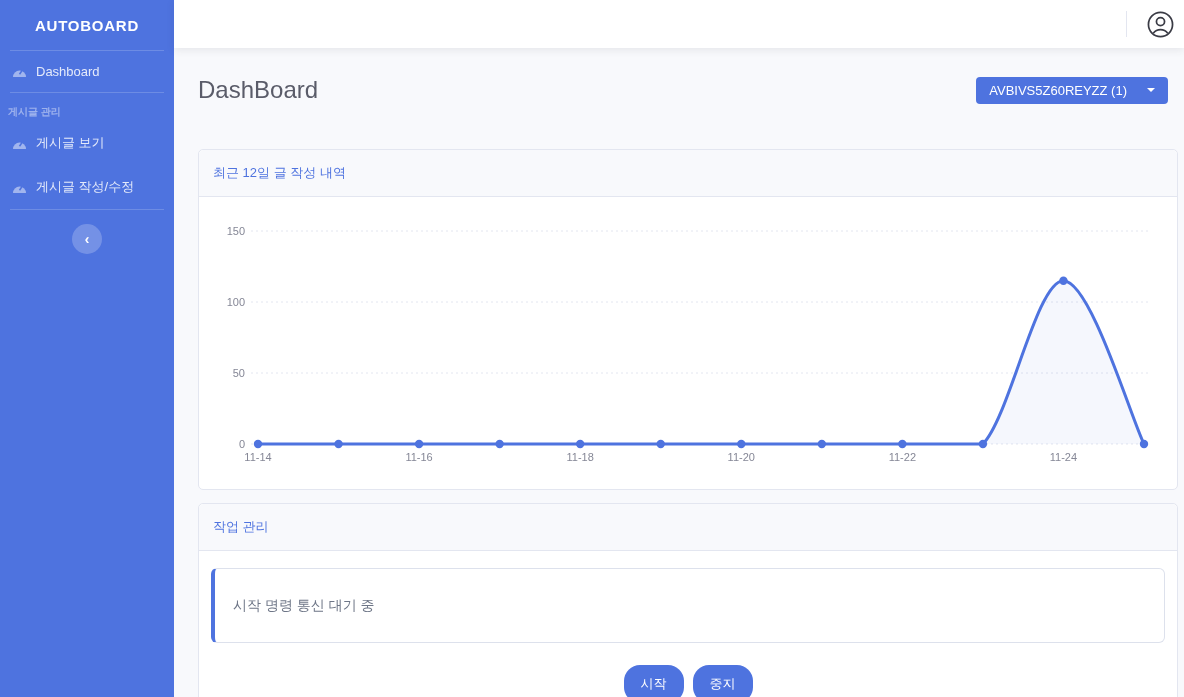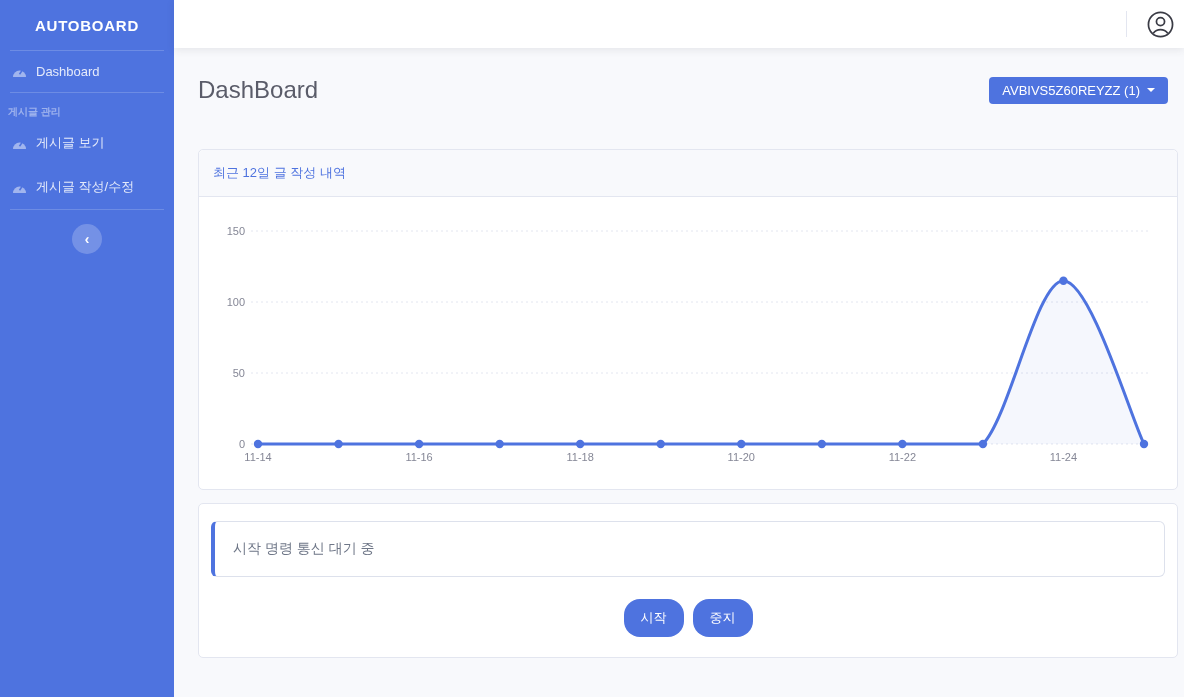--- a/index.html
+++ b/index.html
@@ -30,36 +30,36 @@
             padding-right:10px; position:relative; z-index:2; }
   .topbar-divider { width:1px; height:26px; background:#e3e6f0; margin-right:20px; }
   .avatar-btn { background:none; border:none; cursor:pointer; display:flex; padding:0; }
 
   .content { padding:28px 6px 0 24px; flex:1; overflow:hidden; }
   .page-header { display:flex; align-items:center; justify-content:space-between;
                  padding-right:10px; margin-bottom:45px; }
   .page-title { font-size:24px; font-weight:400; color:#5a5c69; }
   .account-btn { background:#4e73df; color:#fff; border:none; border-radius:4px;
                  height:27px; padding:0 13px; font-size:13px; cursor:pointer;
-                 display:flex; align-items:center; gap:7px; }
+                 display:flex; align-items:center; gap:20px; }
   .caret-down { width:0; height:0; border-left:4px solid transparent;
                 border-right:4px solid transparent; border-top:4px solid #fff; }
 
   
   .card { background:#fff; border:1px solid #e3e6f0; border-radius:5px; width:980px; }
   .card-header { background:#f8f9fc; border-bottom:1px solid #e3e6f0;
                  padding:14px; font-size:13px; font-weight:normal; color:#4e73df;
                  border-radius:5px 5px 0 0; }
   .chart-card { margin-bottom:13px; }
   .chart-body { height:292px; position:relative; }
   .chart-body svg { position:absolute; inset:0; }
 
   .task-body { padding:17px 12px 0 12px; }
   .status-box { border:1px solid #dde1ec; border-left:4px solid #4e73df;
-                border-radius:6px; height:56px; display:flex; align-items:center;
+                border-radius:6px; height:75px; display:flex; align-items:center;
                 padding-left:18px; color:#6e7687; font-size:14px; background:#fff; }
   .btn-row { display:flex; justify-content:center; gap:9px; margin-top:22px; padding-bottom:20px; }
   .pill-btn { background:#4e73df; color:#fff; border:none; border-radius:16px;
               height:38px; padding:2px 17px; font-size:13px; cursor:pointer; white-space:nowrap; }
 </style>
 </head>
 <body>
 
 <div class="app">
 
@@ -154,20 +154,21 @@
               <circle cx="622.8181818181819" cy="247" r="4.2" fill="#4e73df"></circle>
               <circle cx="703.3636363636364" cy="247" r="4.2" fill="#4e73df"></circle>
               <circle cx="783.9090909090909" cy="247" r="4.2" fill="#4e73df"></circle>
               <circle cx="864.4545454545455" cy="83.69999999999999" r="4.2" fill="#4e73df"></circle>
               <circle cx="945" cy="247" r="4.2" fill="#4e73df"></circle>
             </svg>
         </div>
       </div>
 
       <div class="card task-card">
+        <div class="card-header">작업 관리</div>
         <div class="task-body">
           <div class="status-box">
             <span>시작 명령 통신 대기 중</span>
           </div>
           <div class="btn-row">
             <button class="pill-btn">시작</button>
             <button class="pill-btn">중지</button>
           </div>
         </div>
       </div>

